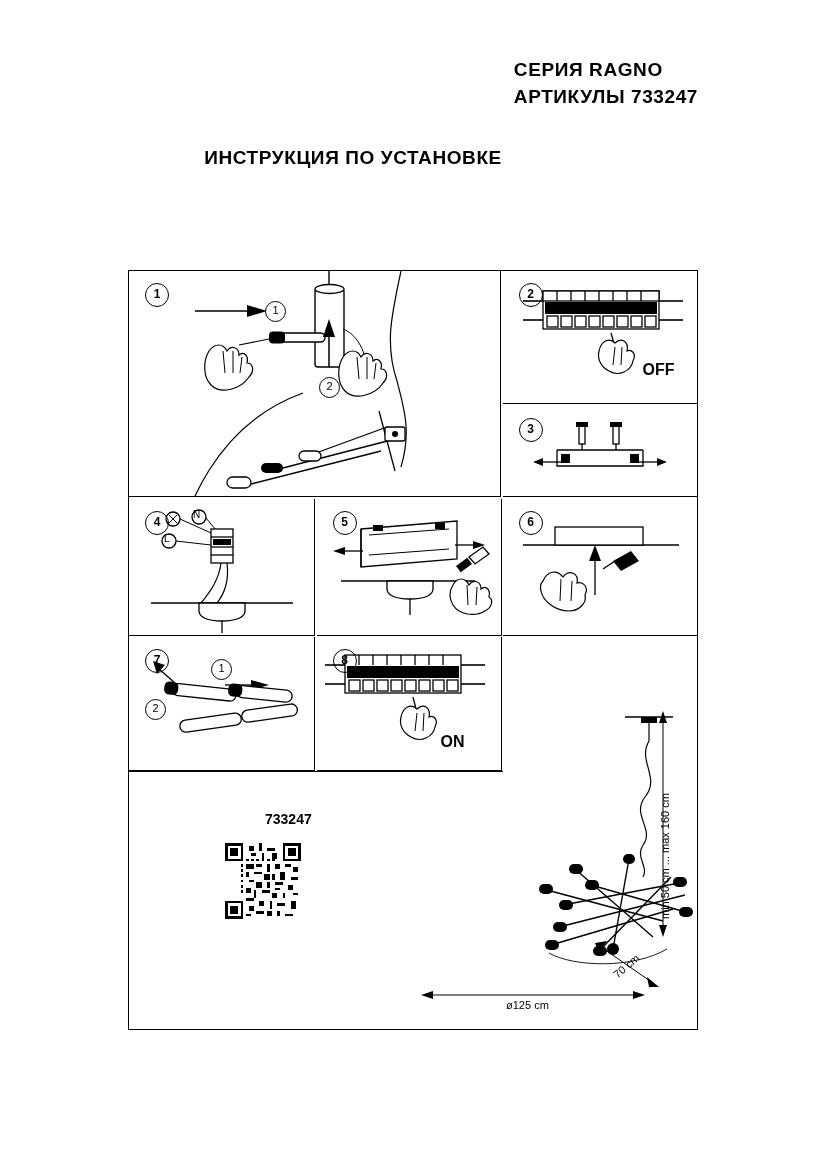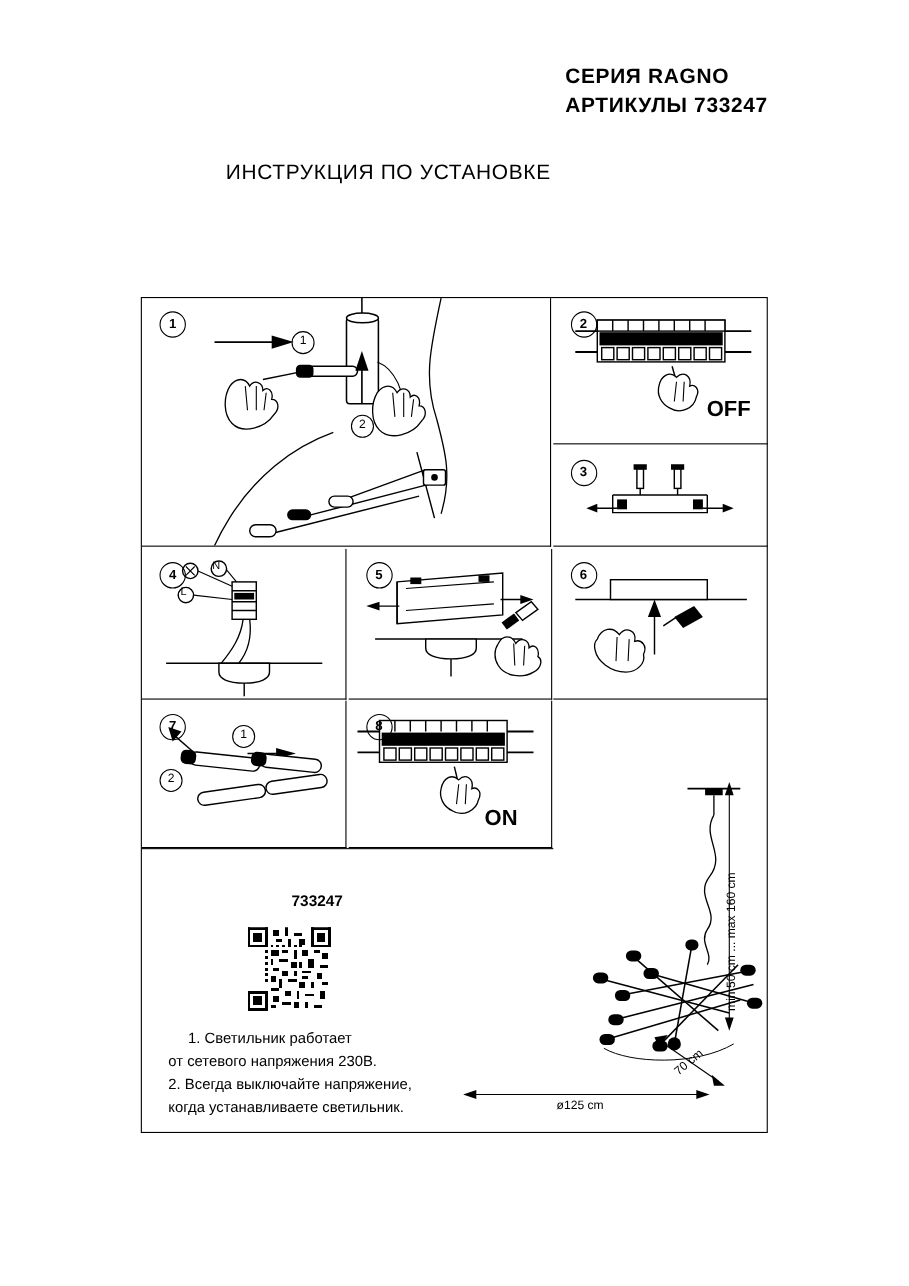--- a/index.html
+++ b/index.html
@@ -28,21 +28,21 @@
     line-height: 27px;
   }
   .title-block {
     position: absolute;
     top: 145px;
     left: 0;
     width: 826px;
     padding-right: 120px;
     box-sizing: border-box;
     text-align: center;
-    font-weight: normal;
+    font-weight: bold;
     font-size: 19px;
     letter-spacing: 0.6px;
     line-height: 26px;
   }
 
   
   .frame {
     position: absolute;
     left: 128px;
     top: 270px;
@@ -73,21 +73,21 @@
     text-align: center;
   }
   .num.sm {
     width: 19px; height: 19px; line-height: 17px; font-size: 11px;
     font-weight: normal;
   }
 
   .lbl {
     position: absolute;
     font-weight: bold;
-    font-size: 20px;
+    font-size: 16px;
   }
 
   svg { display: block; }
   .s { position: absolute; top: 0; left: 0; }
 
   
   .sku {
     position: absolute;
     font-size: 14px;
     font-weight: bold;
@@ -531,21 +531,15 @@
           <rect x="12" y="26" width="3" height="1"></rect>
         <rect x="16" y="26" width="2" height="2"></rect>
           <rect x="20" y="26" width="1" height="2"></rect>
         <rect x="23" y="27" width="3" height="1"></rect>
         <rect x="8" y="27" width="2" height="1"></rect>
           <rect x="19" y="17" width="2" height="1"></rect>
       </g>
     </svg>
   </div>
 
-  <div class="notes" style="left:24px;top:662px;width:300px;">
-    <div style="text-indent:18px;">1. Светильник работает</div>
-    <div>от сетевого напряжения 230В.</div>
-    <div>2. Всегда выключайте напряжение,</div>
-    <div>когда устанавливаете светильник.</div>
-  </div>
 
   <div style="position:absolute;left:0;top:499.5px;width:373.5px;height:1.5px;background:#000;"></div>
 </div>
 
 </body></html>

